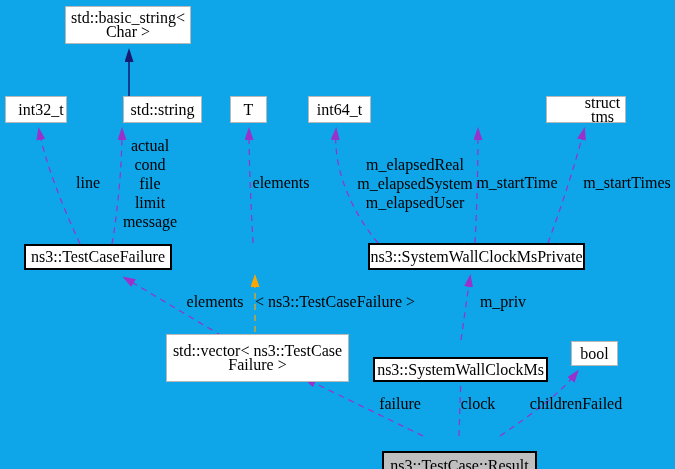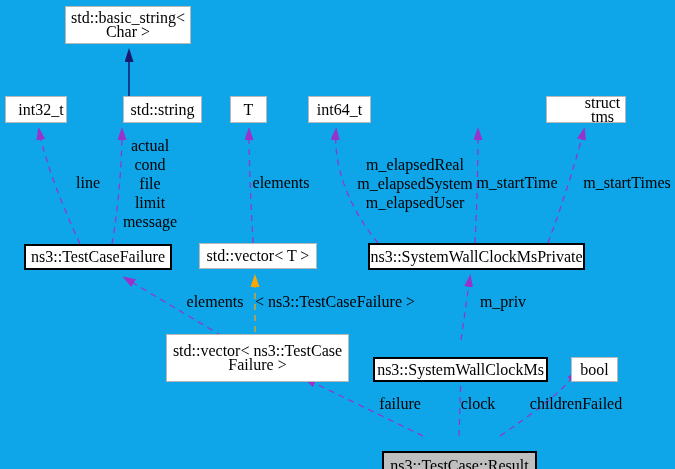--- a/index.html
+++ b/index.html
@@ -77,30 +77,29 @@
 
   <div class="node" style="left:230px;top:96px;width:37px;height:27px;">T</div>
 
   <div class="node" style="left:308px;top:96px;width:63px;height:27px;">int64_t</div>
 
 
   <div class="node" style="left:546px;top:96px;width:80px;height:27px;padding-left:35px;">struct tms</div>
 
   <div class="node doc" style="left:24px;top:244px;width:148px;height:26px;">ns3::TestCaseFailure</div>
 
-  <div class="node" style="left:199px;top:243px;width:118px;height:26px;">std::vector&lt; T &gt;</div>
 
   <div class="node doc" style="left:368px;top:243px;width:217px;height:27px;">ns3::SystemWallClockMsPrivate</div>
 
   <div class="node" style="left:166px;top:334px;width:183px;height:48px;">std::vector&lt; ns3::TestCase
 Failure &gt;</div>
 
   <div class="node doc" style="left:373px;top:341px;width:175px;height:25px;margin-top:16px;">ns3::SystemWallClockMs</div>
 
-  <div class="node" style="left:571px;top:341px;width:47px;height:25px;margin-top:16px;">bool</div>
+  <div class="node" style="left:571px;top:341px;width:47px;height:25px;">bool</div>
 
   <div class="node current" style="left:382px;top:451px;width:155px;height:29px;">ns3::TestCase::Result</div>
 
   <div class="elabel" style="left:88px;top:182px;">line</div>
 
   <div class="elabel" style="left:150px;top:183px;">actual
 cond
 file
 limit
 message</div>

